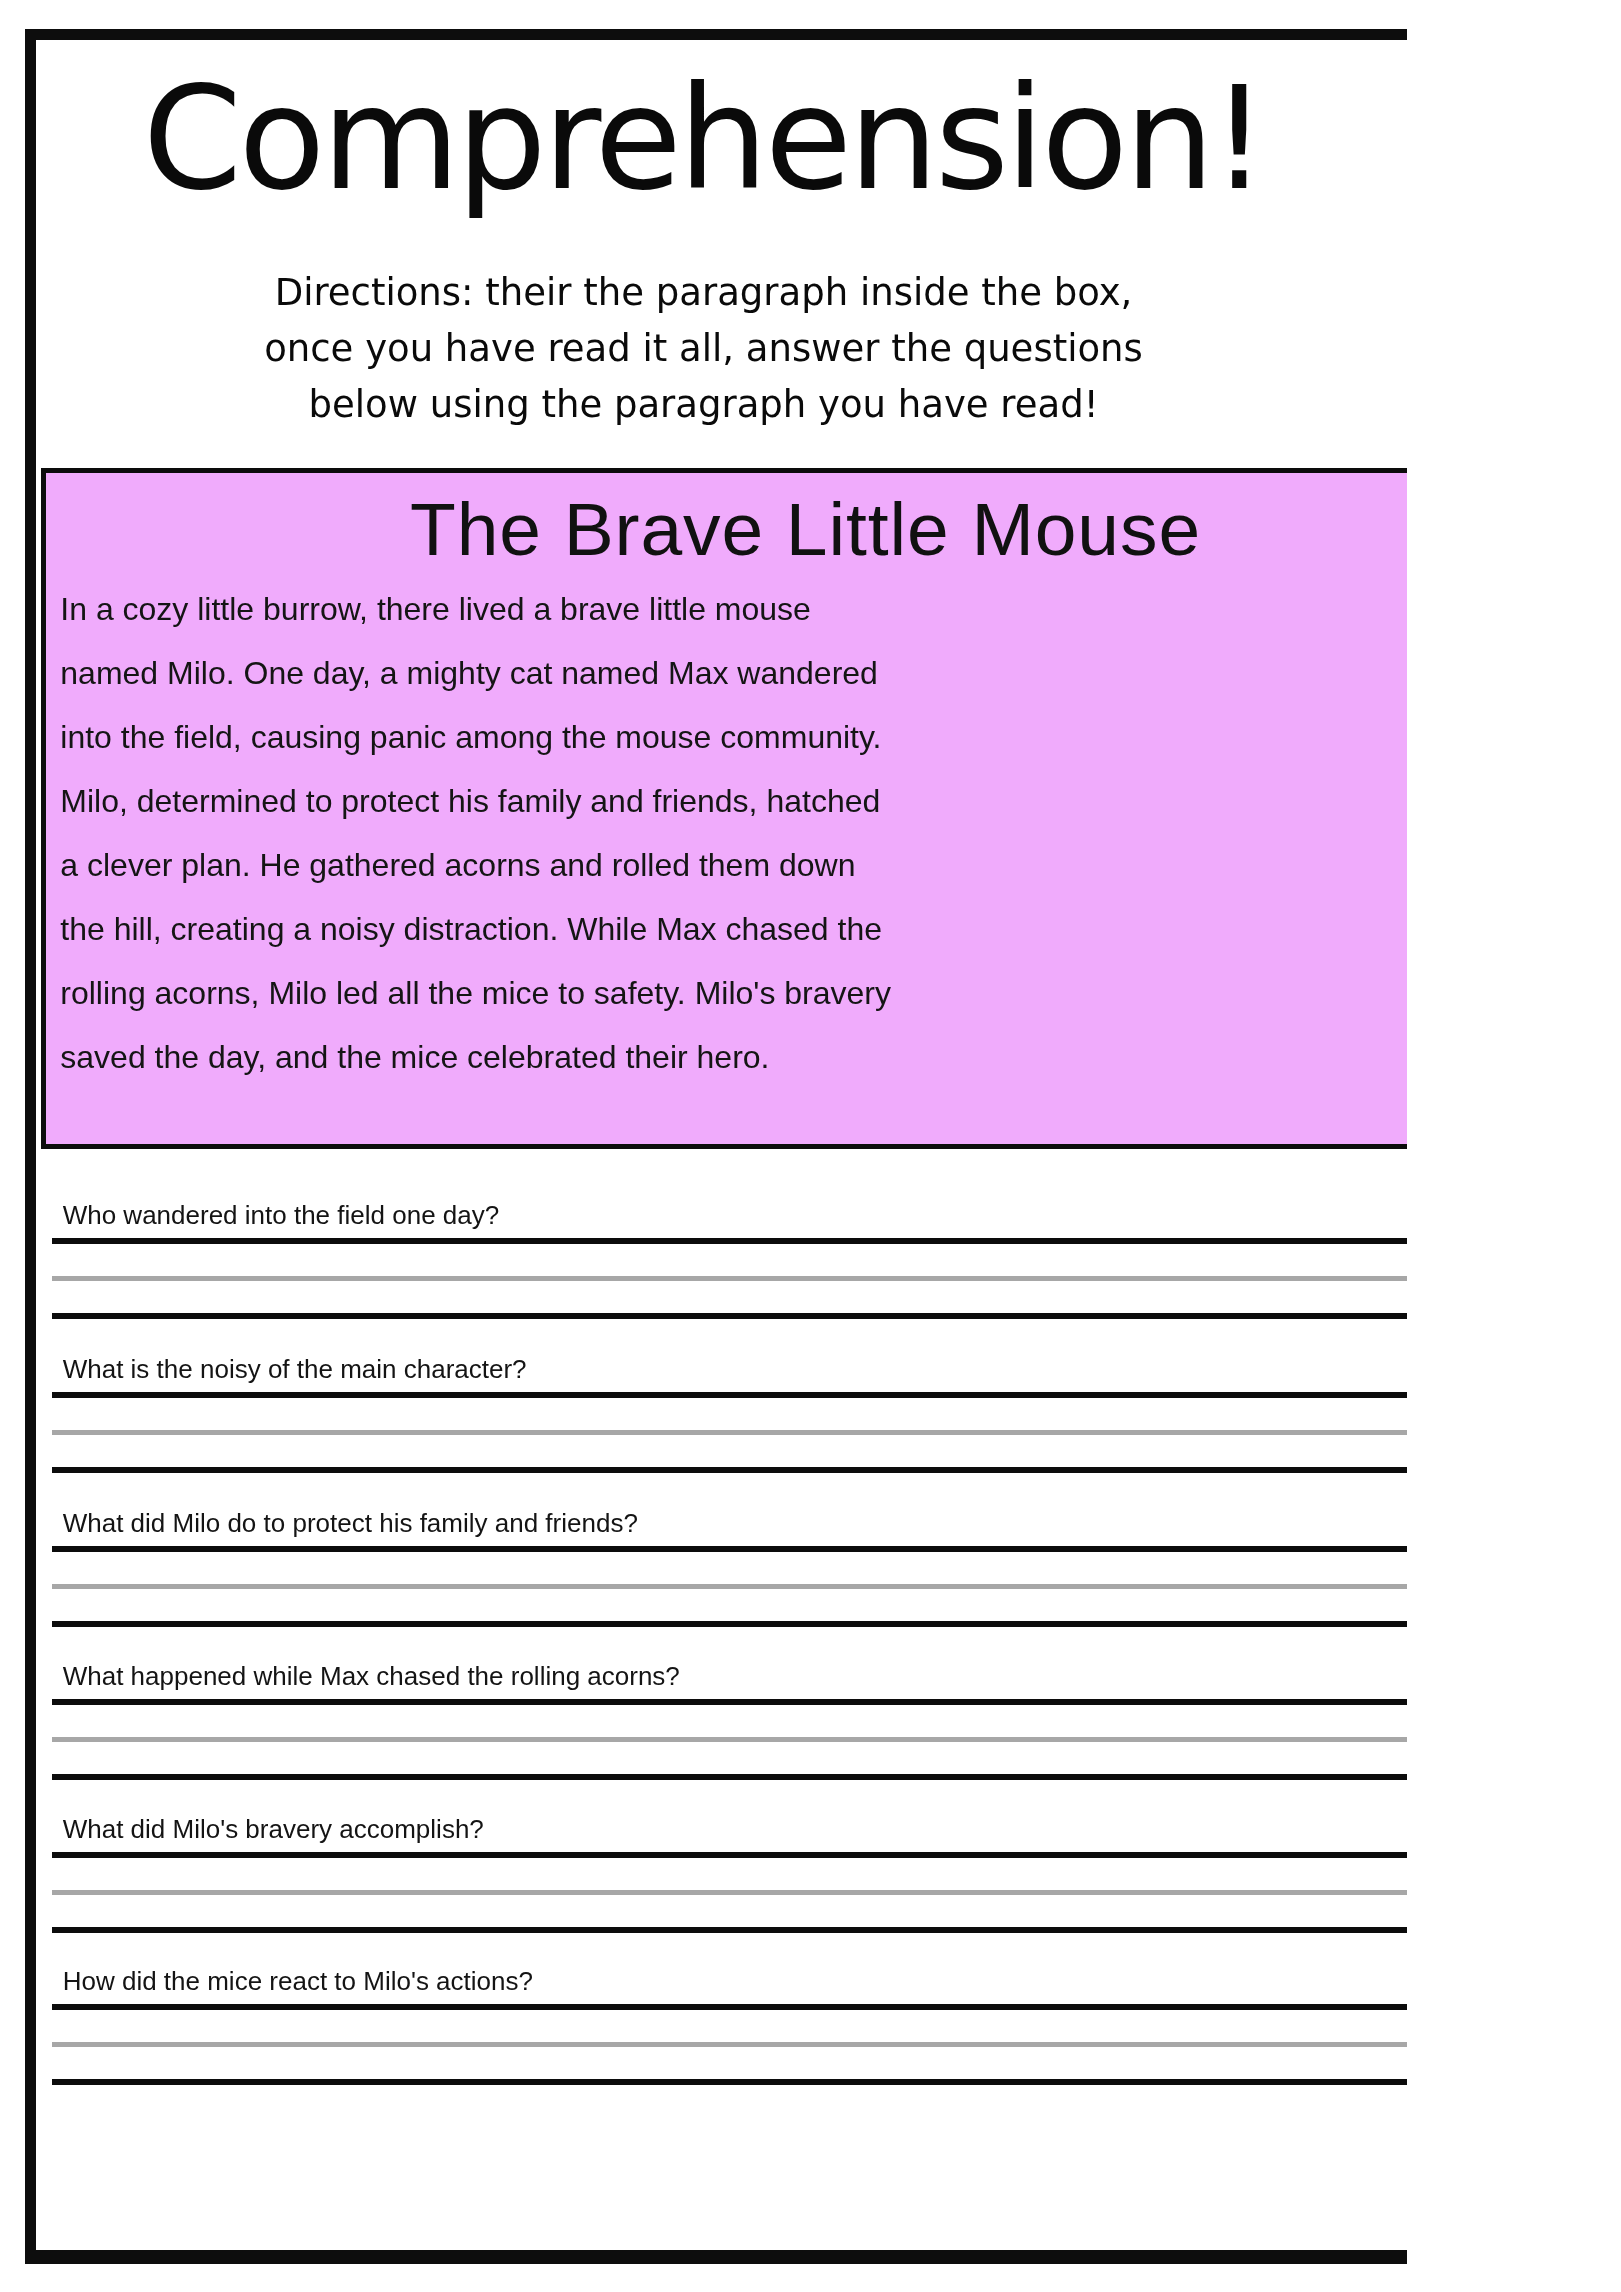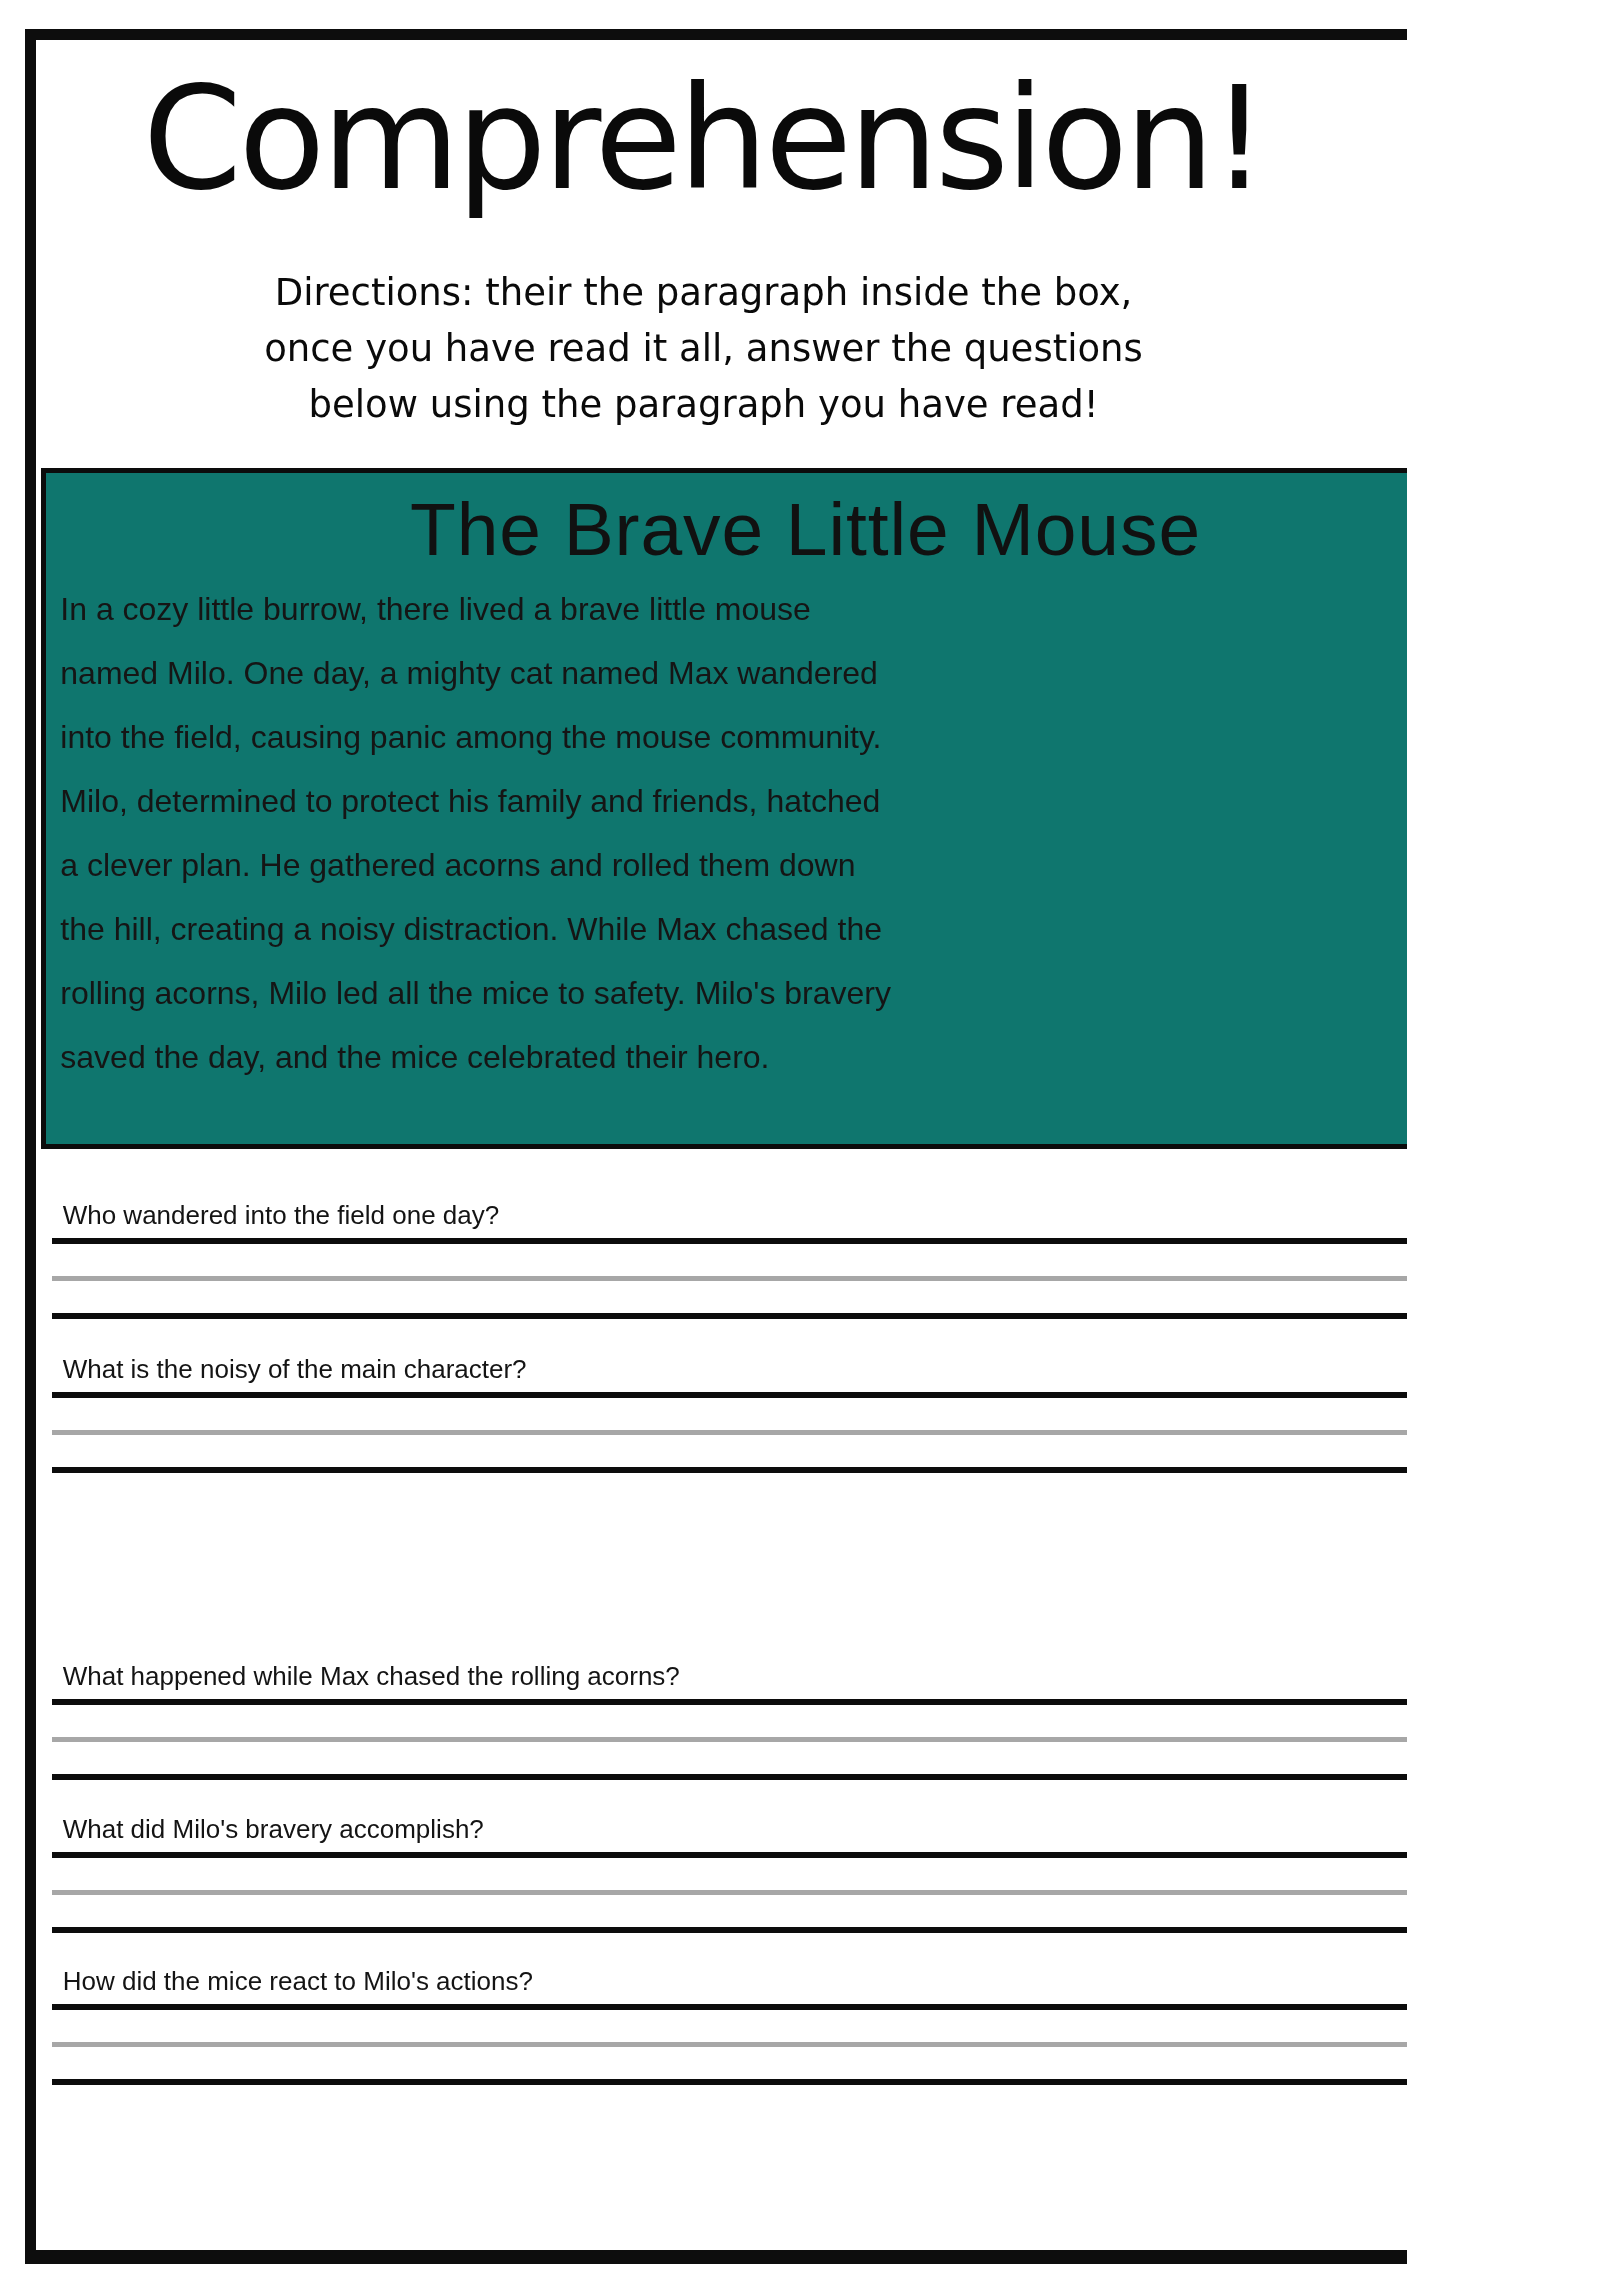--- a/index.html
+++ b/index.html
@@ -42,21 +42,21 @@
     font-size: 37px;
     line-height: 56px;
     color: #0a0a0a;
   }
   .story-box {
     position: absolute;
     left: 41px; top: 468px;
     width: 1529px; height: 681px;
     border: 5.4px solid #0c0c0c;
     box-sizing: border-box;
-    background: #0f766e;
+    background: #f0abfc;
   }
   .story-title {
     margin: 12.5px 0 0 0;
     text-align: center;
     font-weight: normal;
     font-size: 75px;
     line-height: 86px;
     letter-spacing: 0.9px;
     color: #111111;
   }
@@ -131,20 +131,25 @@
     <div class="rule gray"></div>
     <div class="rule black"></div>
   </div>
 
   <div class="question" style="top:1334px">
     <div class="q-text">What is the noisy of the main character?</div>
     <div class="rule gray"></div>
     <div class="rule black"></div>
   </div>
 
+  <div class="question" style="top:1488px">
+    <div class="q-text">What did Milo do to protect his family and friends?</div>
+    <div class="rule gray"></div>
+    <div class="rule black"></div>
+  </div>
 
   <div class="question" style="top:1641px">
     <div class="q-text">What happened while Max chased the rolling acorns?</div>
     <div class="rule gray"></div>
     <div class="rule black"></div>
   </div>
 
   <div class="question" style="top:1794px">
     <div class="q-text">What did Milo's bravery accomplish?</div>
     <div class="rule gray"></div>

